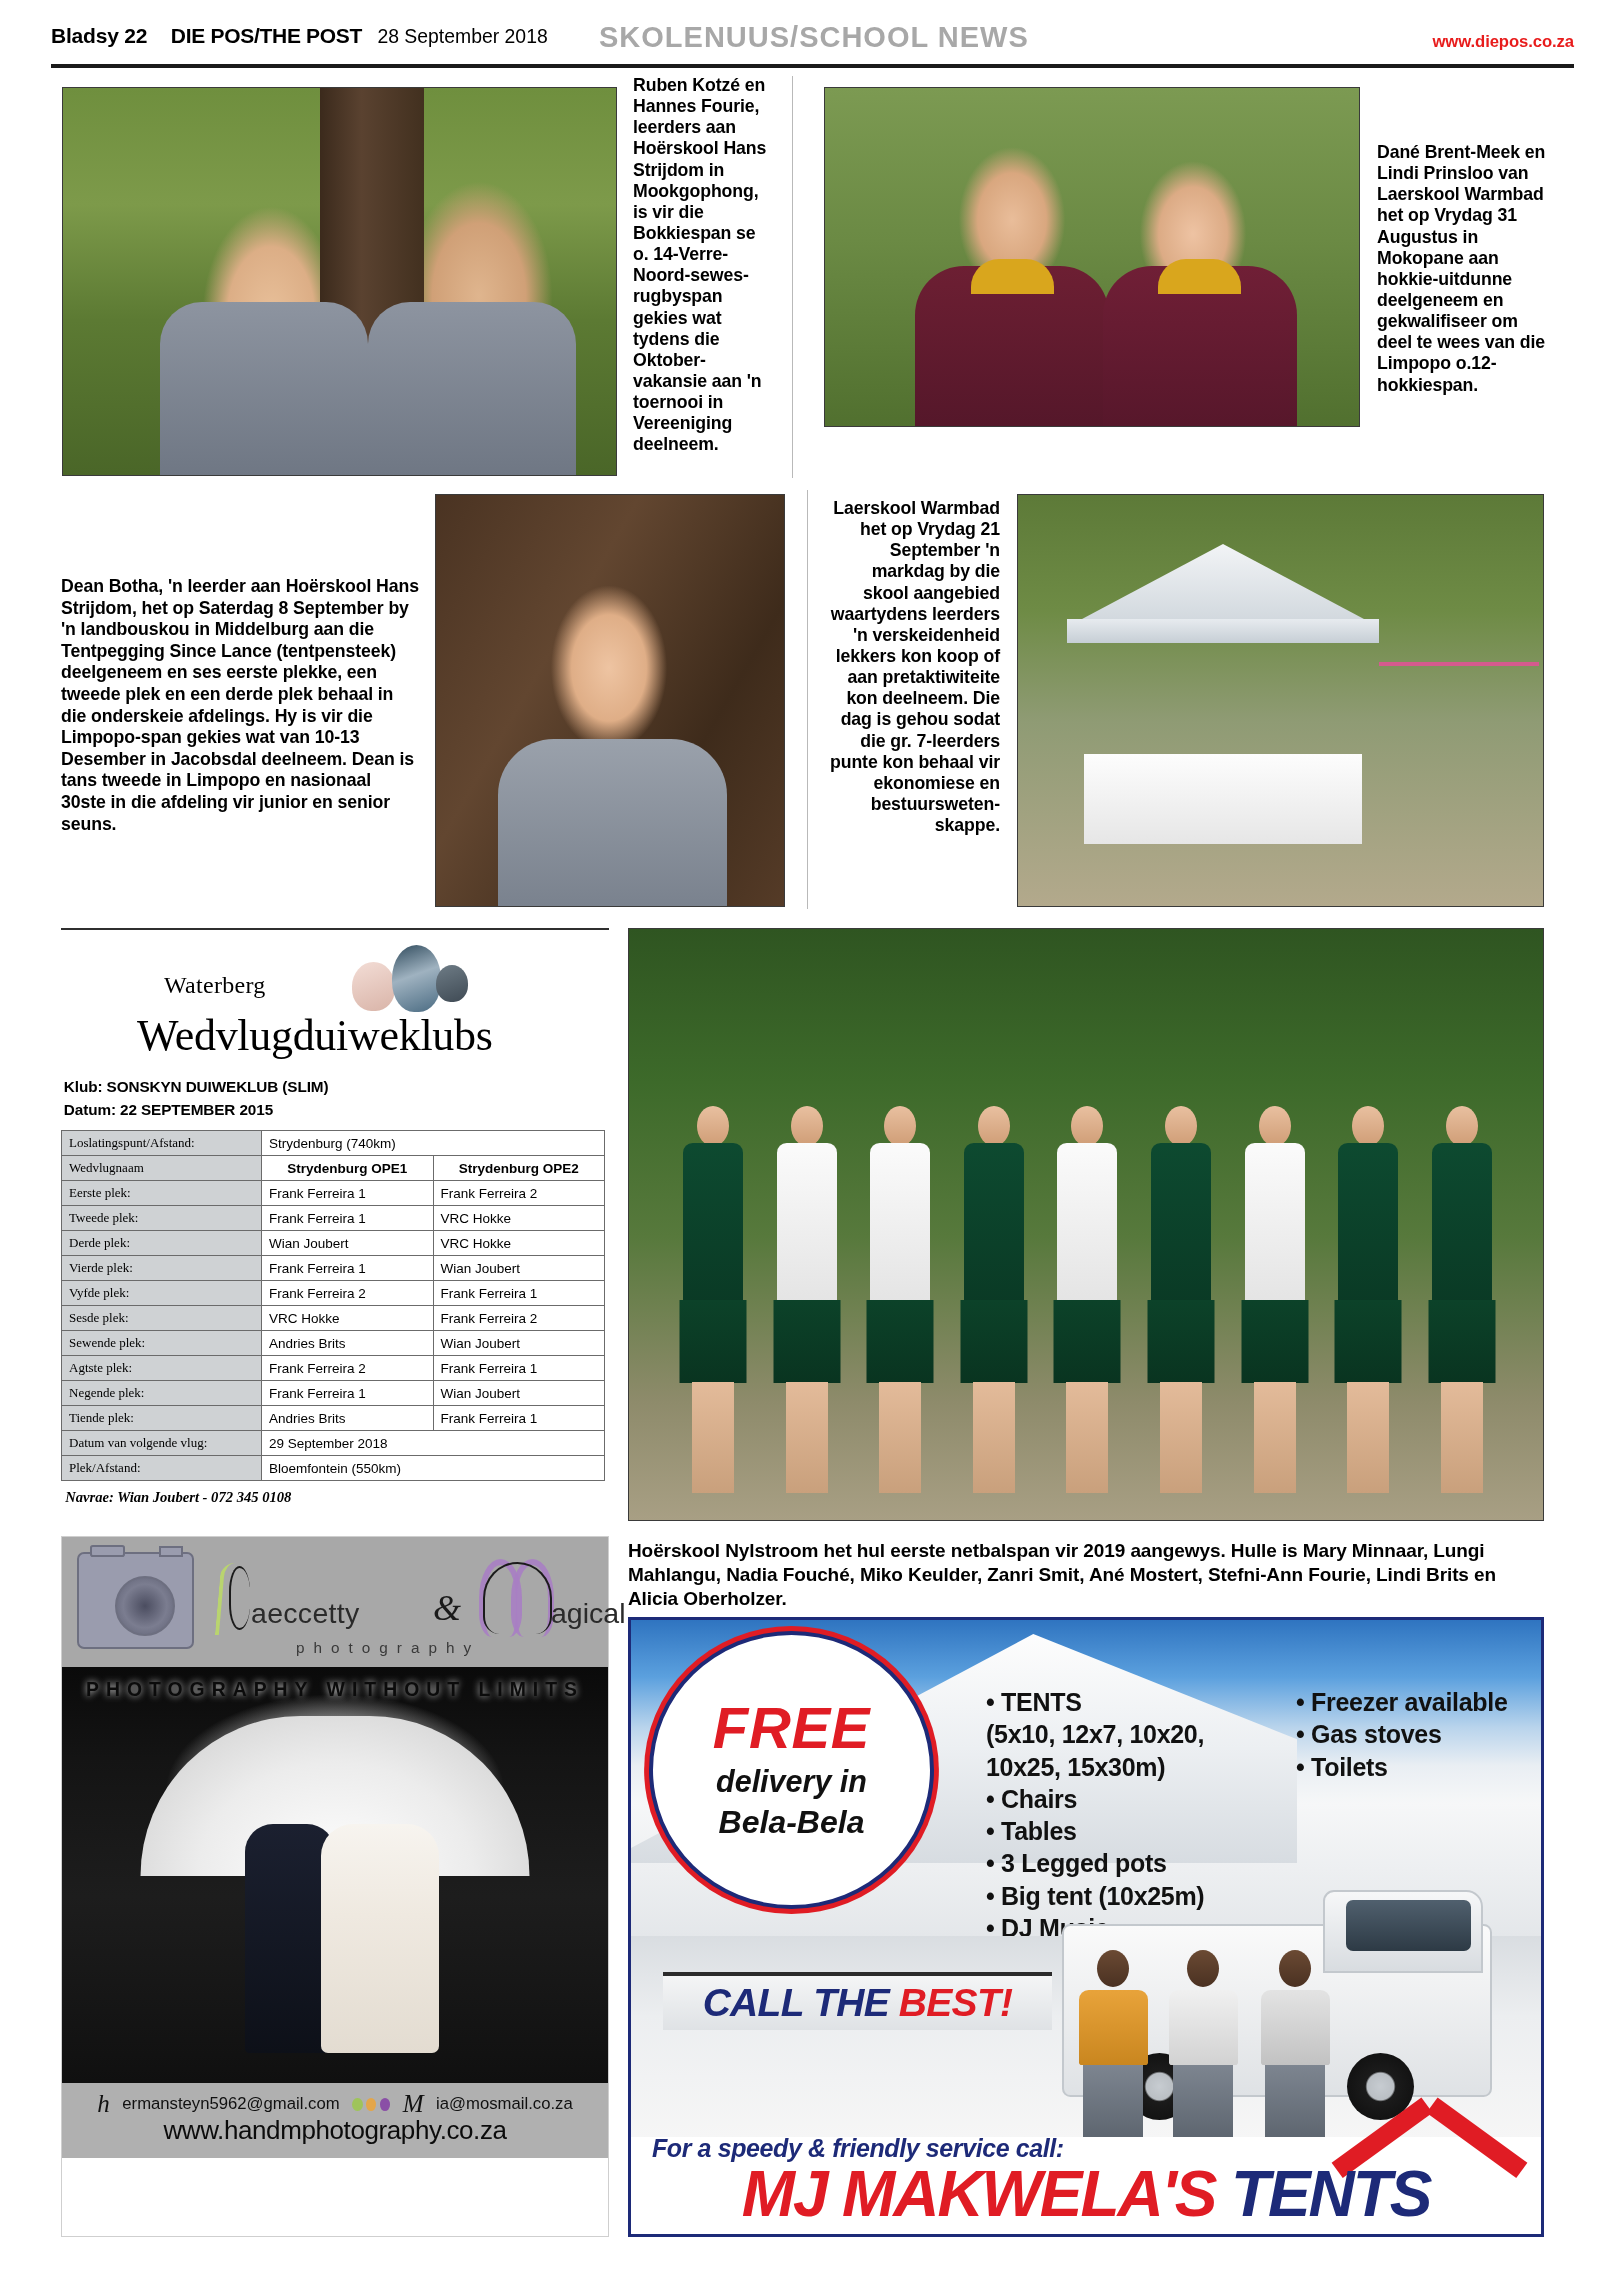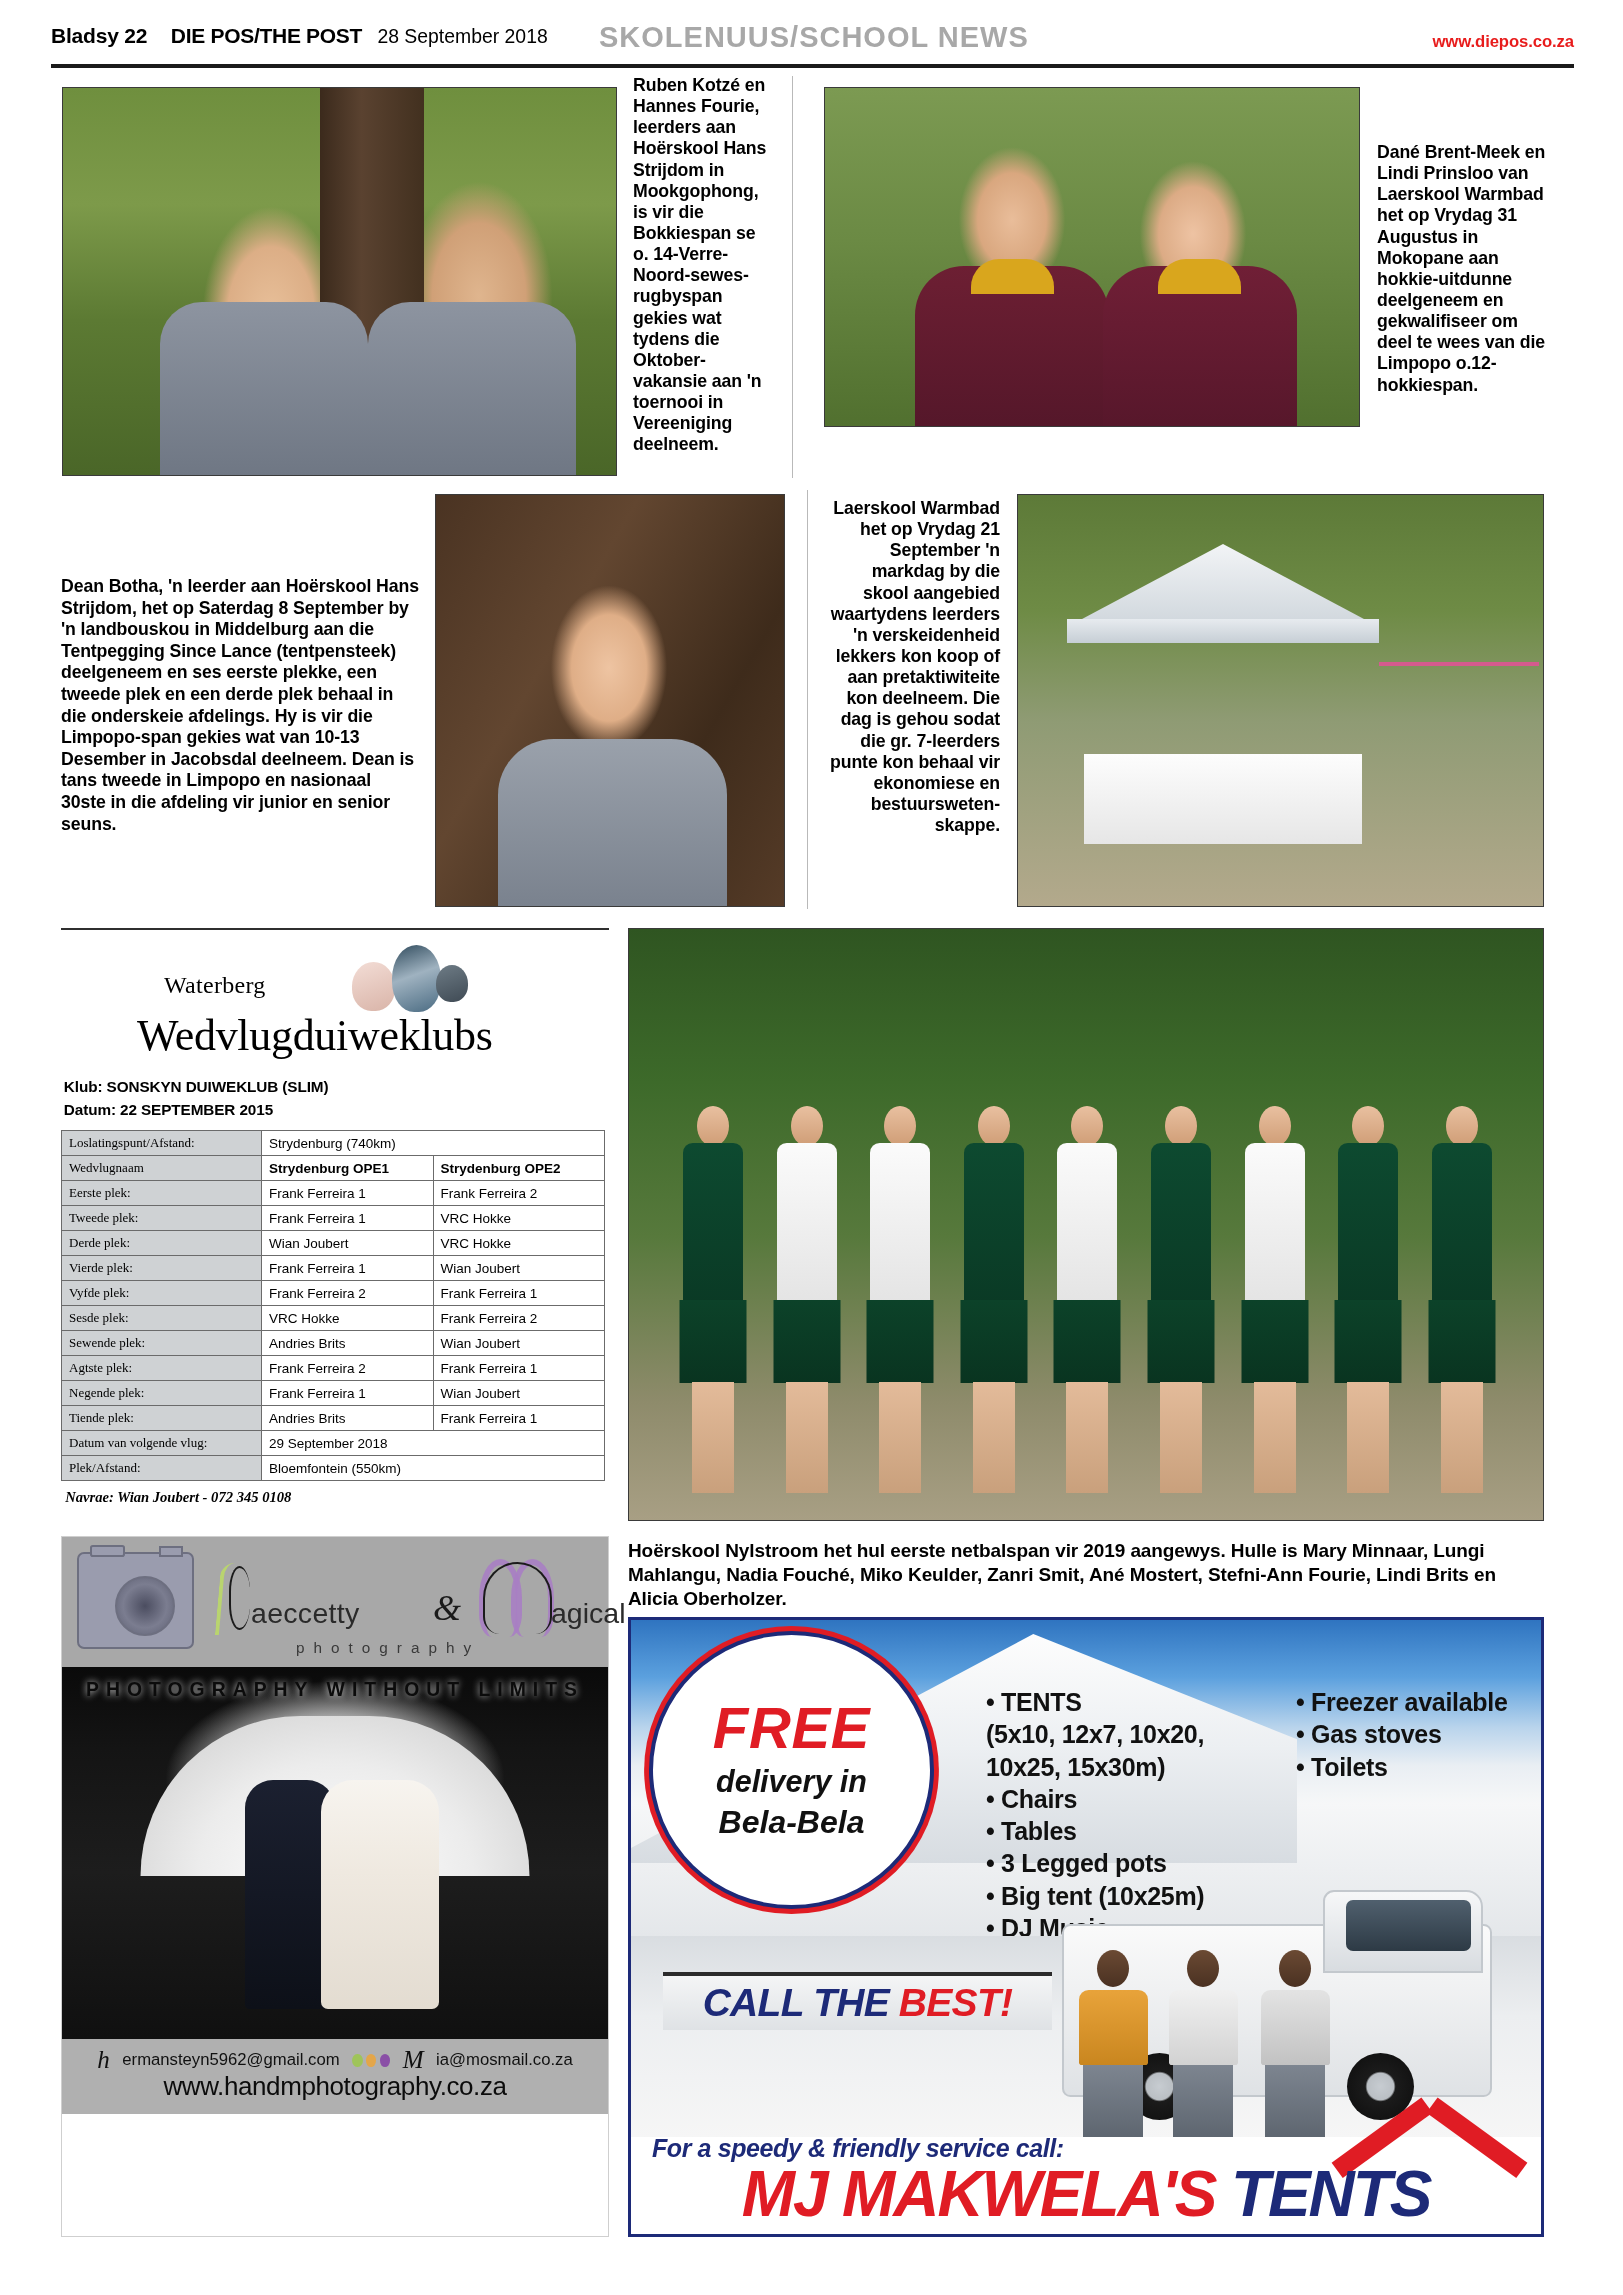--- a/index.html
+++ b/index.html
@@ -208,21 +208,21 @@
     height: 25px;
     vertical-align: middle;
   }
   table.results td.lbl {
     width: 200px;
     background: #cfd2d4;
     font-family:"Liberation Serif", serif;
     font-size: 13px;
   }
   table.results td.val { background:#fff; }
-  table.results td.hdr { background:#fff; font-weight:700; }
+  table.results td.hdr { background:#fff; font-weight:700;text-align:center; }
   .navrae {
     margin-top: 8.3px; margin-left: 4.2px;
     font-family:"Liberation Serif", serif;
     font-size: 14.6px; font-style: italic; font-weight: 700;
   }
 
   
   #photo-ad {
     position:absolute; left:61px; top:1536px; width:548px; height:701px;
     border:1.4px solid #cfcfcf; background:#fff;
@@ -283,21 +283,21 @@
     letter-spacing: 9px;
   }
   #photo-ad .contacts {
     height: 39px; background:#fff; display:flex; align-items:center;
     justify-content:center; gap:15.3px; font-size:21px; letter-spacing:-0.2px;
   }
   .dots { display:flex; gap:3.5px; }
   .dot { width:10.4px; height:13px; border-radius:50%; }
 
   #photo-ad .hero {
-    position:relative; height:372px;
+    position:relative; height:416px;
     background:
       radial-gradient(ellipse 229px 132px at 50% 30%, #f2f2f2 0%, #cccccc 40%, rgba(0,0,0,0) 74%),
       linear-gradient(180deg,#0a0a0a 0%, #141414 22%, #1d1d1d 55%, #101010 100%);
   }
   #photo-ad .hero .slogan {
     position:absolute; left:0; right:0; top:11px; text-align:center;
     color:#0b0b0b; font-size:19.4px; font-weight:700; letter-spacing:7px;
     text-shadow: 0 0 7px rgba(255,255,255,.85);
   }
   #photo-ad .umbrella {

